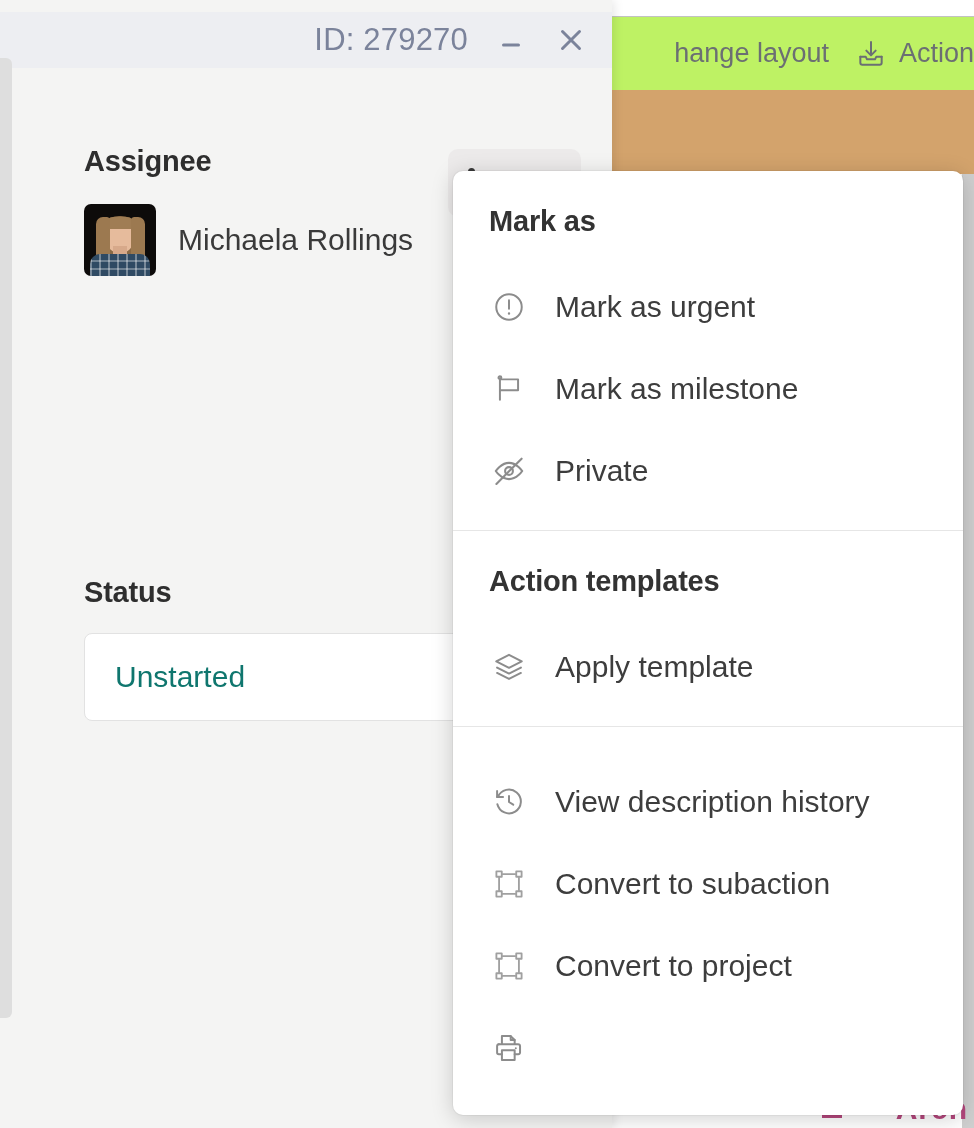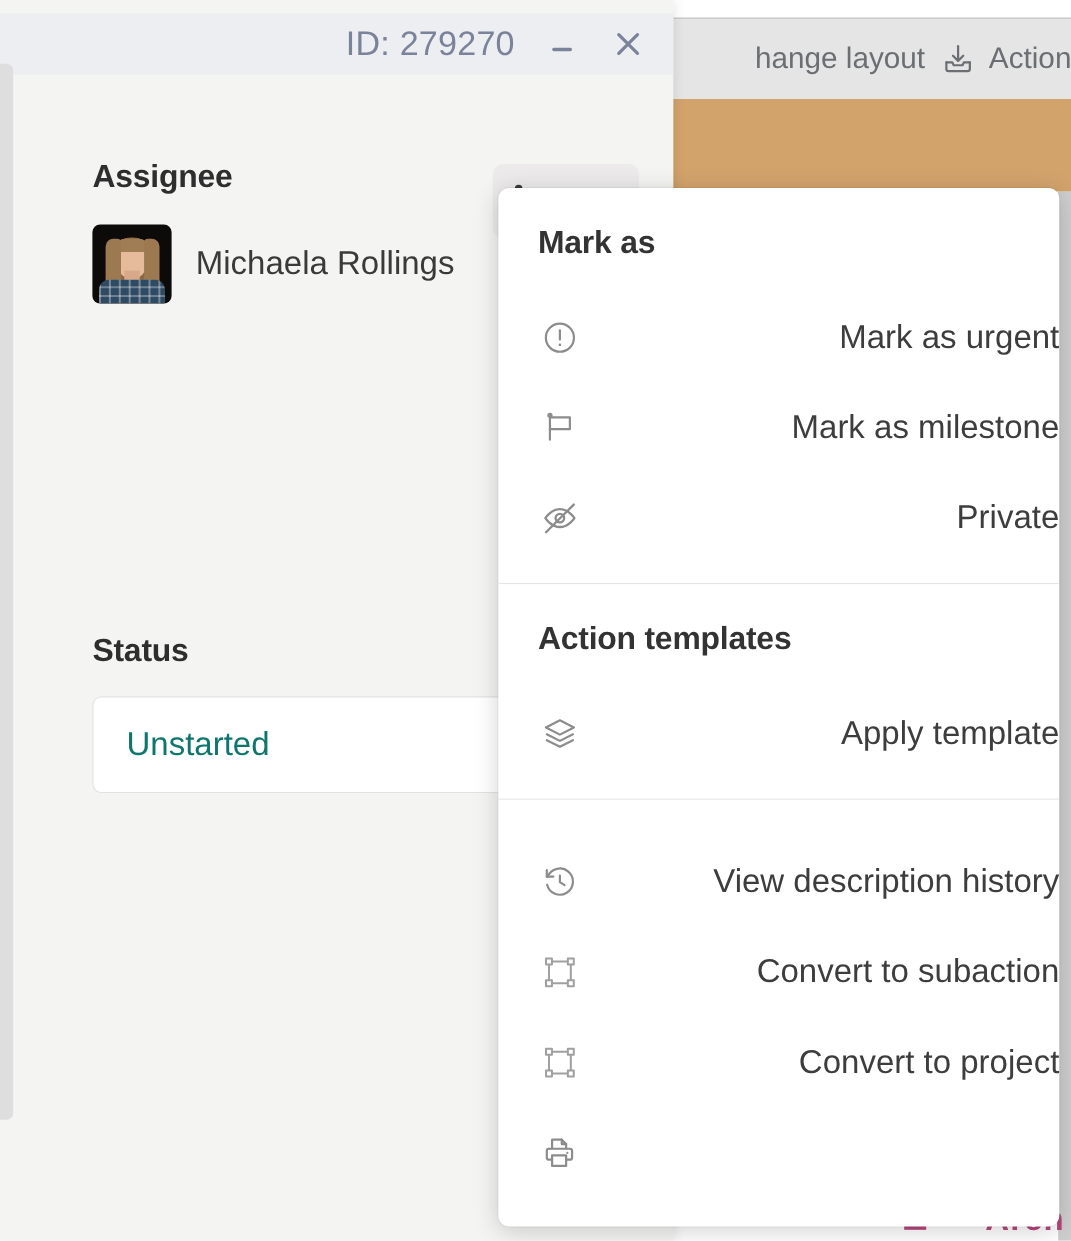--- a/index.html
+++ b/index.html
@@ -21,26 +21,26 @@
     position: absolute;
     inset: 0;
     background: #ffffff;
   }
   .bg-toolbar {
     position: absolute;
     left: 612px;
     top: 16px;
     right: 0;
     height: 74px;
-    background: #e5e5e5;
+    background: #bef264;
     border-top: 1px solid #c2c2c2;
     display: flex;
     align-items: center;
     justify-content: flex-end;
-    gap: 14px;
+    gap: 26px;
     padding-right: 0px;
     box-sizing: border-box;
   }
   .bg-toolbar-btn {
     display: flex;
     align-items: center;
     gap: 12px;
     color: #6b6f73;
     font-size: 27px;
     white-space: nowrap;
@@ -339,21 +339,20 @@
     letter-spacing: -.2px;
   }
   .menu-item {
     display: flex;
     align-items: center;
     gap: 26px;
     height: 82px;
     padding-left: 36px;
     cursor: pointer;
     box-sizing: border-box;
-    justify-content: space-between;
   }
   .menu-item-icon {
     width: 40px;
     display: flex;
     align-items: center;
     justify-content: center;
     flex: none;
   }
   .menu-item-icon svg { display: block; }
   .menu-item-label {

